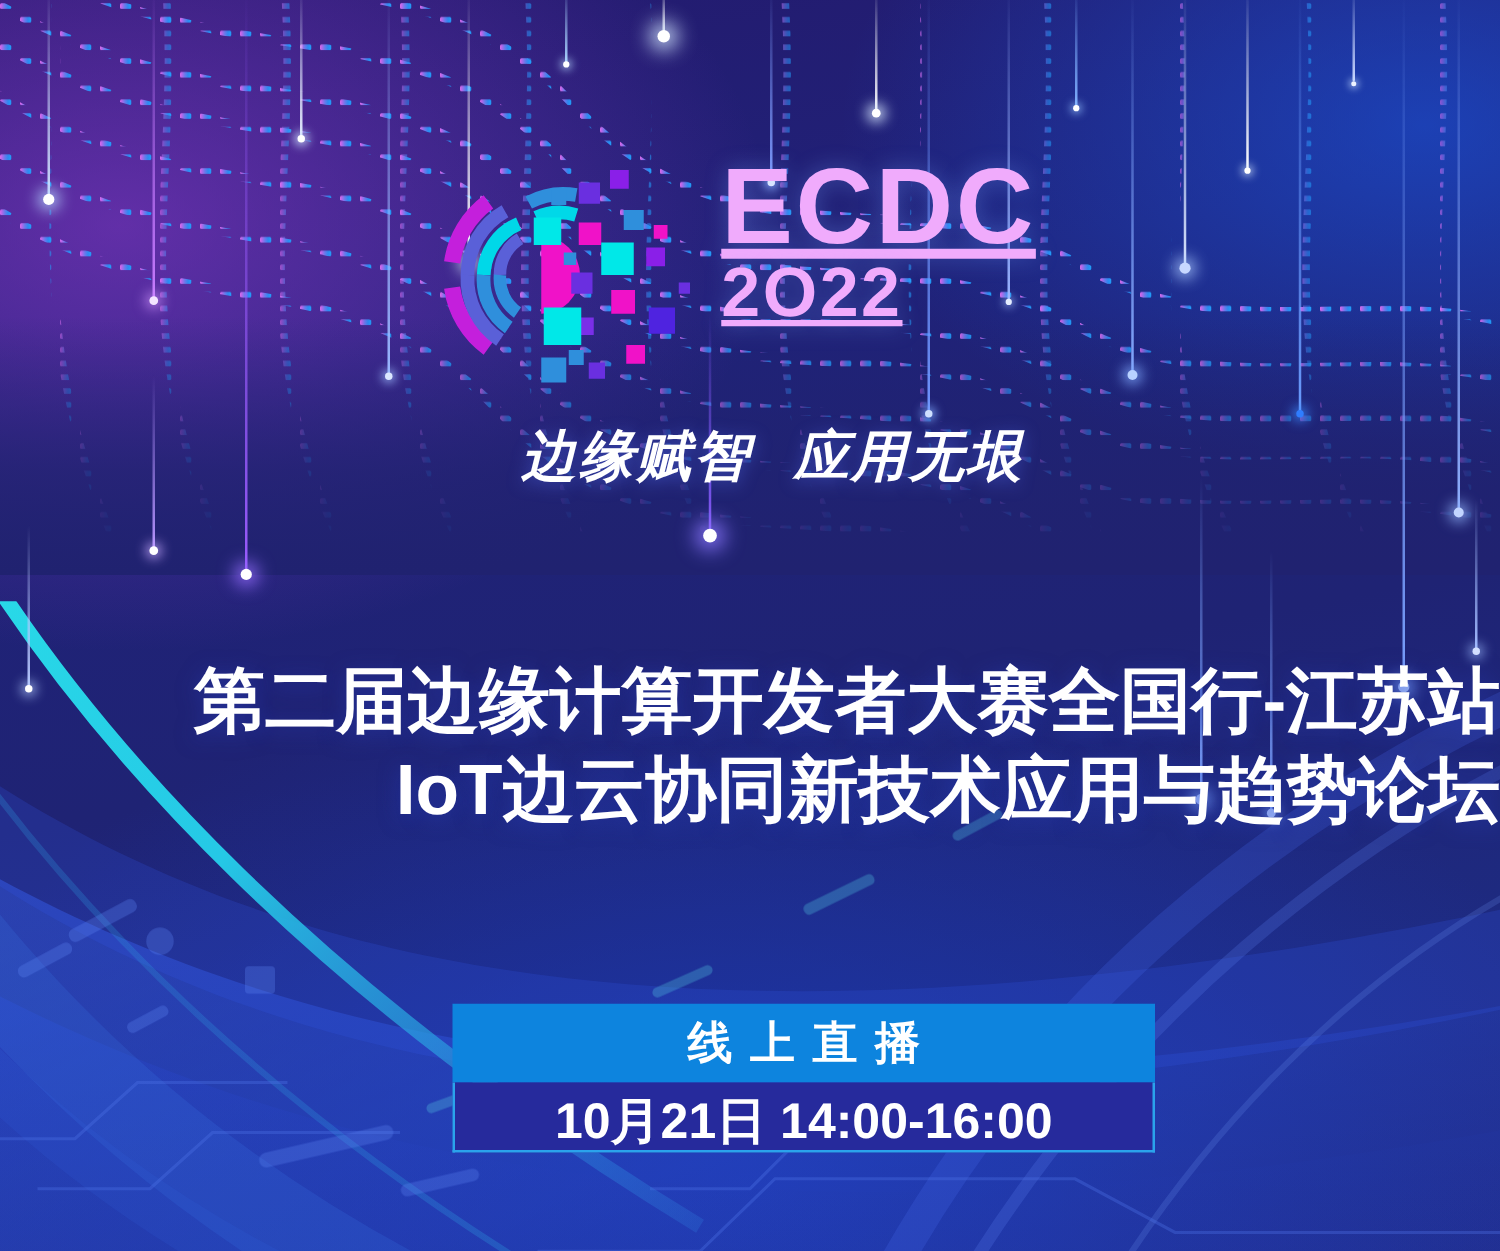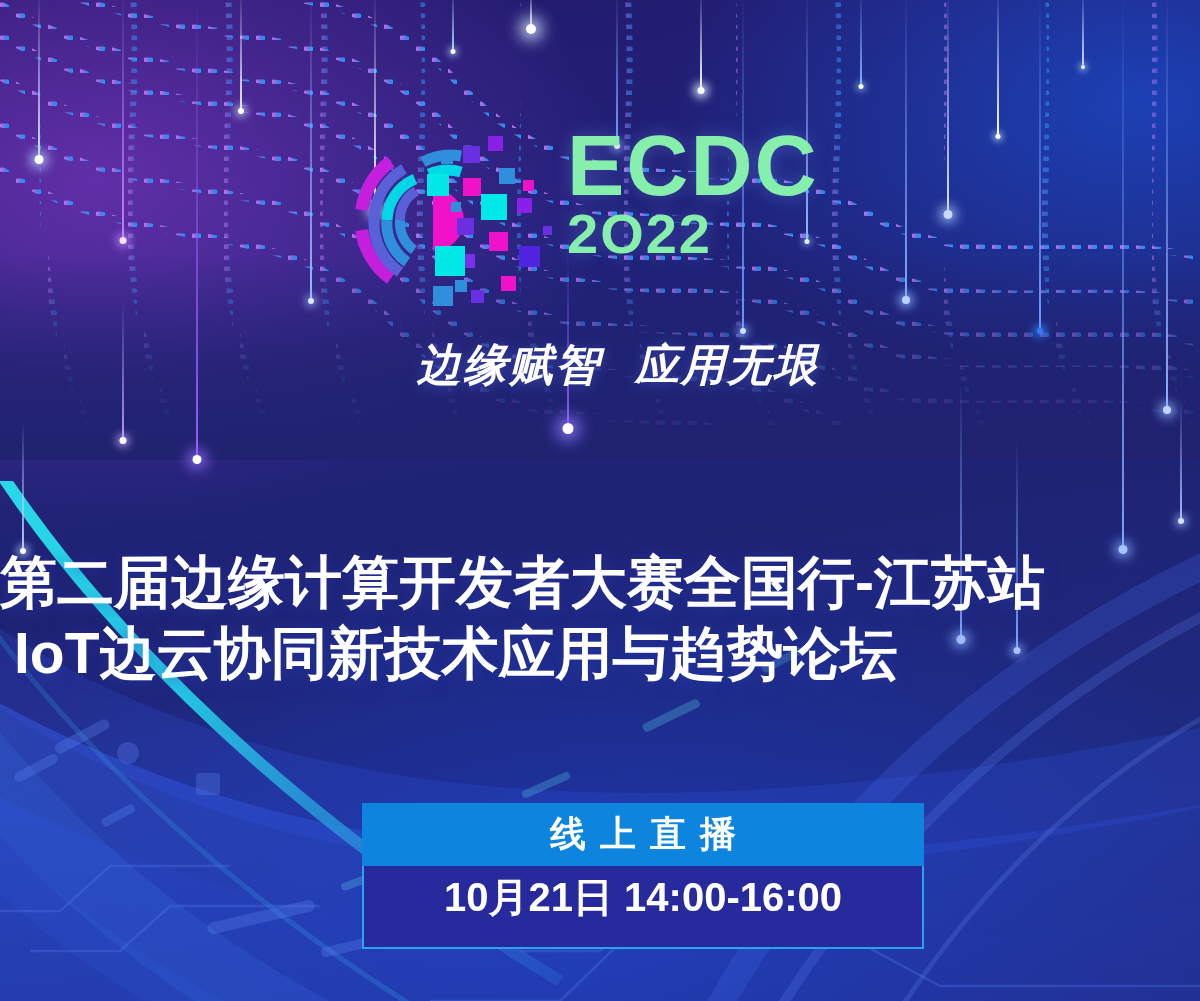--- a/index.html
+++ b/index.html
@@ -55,27 +55,28 @@
   .logo-wrap {
     position: absolute;
     left: 355px;
     top: 130px;
     width: 500px;
     height: 190px;
   }
   .logo-mark { position:absolute; left:0; top:0; width:210px; height:180px; }
   .logo-type {
     position: absolute;
-    left: 212px;
+    left: 222px;
     top: -4px;
-    color: #86efac;
+    color: #f0abfc;
     font-weight: 700;
     letter-spacing: 1px;
     line-height: 0.93;
     text-shadow: 0 0 18px rgba(120,160,255,0.35);
+    text-decoration: underline;
   }
   .logo-ecdc { font-size: 86px; letter-spacing: 2px; }
   .logo-year { font-size: 56px; letter-spacing: 2px; margin-top: 2px; }
 
   
   .tagline {
     position: absolute;
     left: 0; right: 0;
     top: 336px;
     text-align: center;
@@ -87,23 +88,22 @@
     text-shadow: 0 2px 14px rgba(90,120,255,0.45);
     padding-left: 36px;
   }
   .tagline .gap { display:inline-block; width: 34px; }
 
   
   .title-block {
     position: absolute;
     left: 0; right: 0;
     top: 530px;
-    text-align: left;
+    text-align: right;
     color: #ffffff;
-    margin-top: 21px;
   }
   .title-line1 {
     font-size: 57px;
     font-weight: 700;
     letter-spacing: 0px;
     line-height: 1.1;
     text-shadow: 0 3px 16px rgba(40,60,180,0.55);
   }
   .title-line2 {
     font-size: 57px;
@@ -134,21 +134,21 @@
     line-height: 1.08;
   }
   .live-time {
     border: 2px solid #2aa3ec;
     border-top: none;
     background: #262a9c;
     color: #ffffff;
     font-size: 40px;
     font-weight: 700;
     text-align: center;
-    padding: 9px 0 27px 0;
+    padding: 9px 0 0 0;
     letter-spacing: 0px;
     line-height: 1.12;
   }
 </style>
 </head>
 <body>
 
 <div id="poster">
 
   <div class="layer bg-base"></div>

